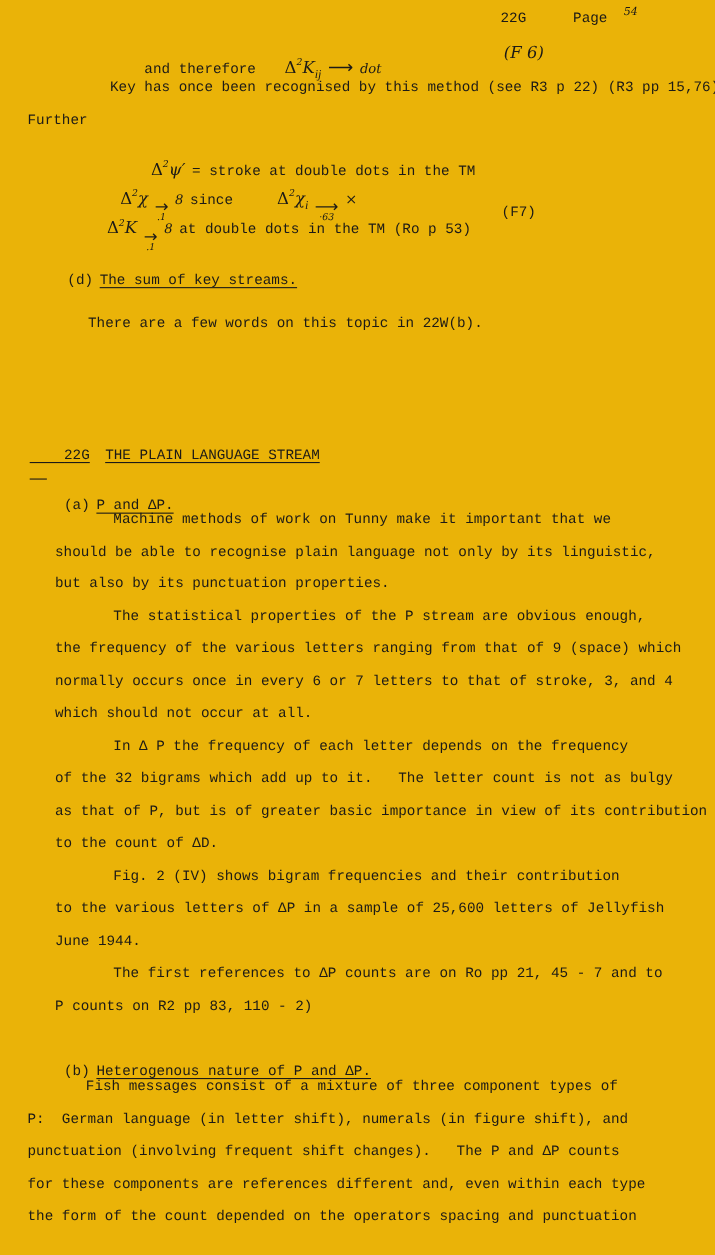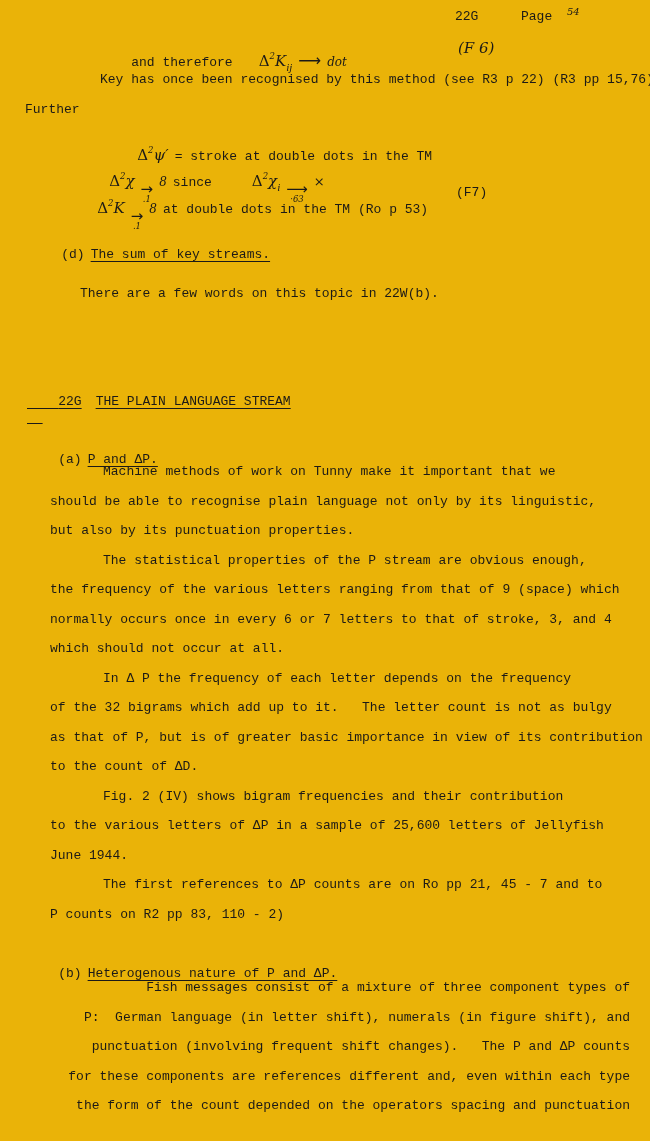--- a/index.html
+++ b/index.html
@@ -5,21 +5,21 @@
   html,body { margin:0; padding:0; background:#e8e8e4; }
   .page {
     position:relative; width:650px; height:1141px; margin:0 auto;
     background:#eab308; color:#1c1a17; overflow:hidden;
     font-family:"Liberation Mono","DejaVu Sans Mono",monospace;
     font-size:13px;
   }
   .abs { position:absolute; }
   .t { white-space:pre; }
   .line { height:29.5px; white-space:pre; }
-  .line-b { height:29.6px; white-space:pre;text-align:right; }
+  .line-b { height:29.6px; white-space:pre; }
   .ind { padding-left:53px; }
   .u { text-decoration:underline; text-underline-offset:3px; text-decoration-thickness:1px; }
 
   
   .hw { font-family:"DejaVu Serif",serif; font-style:italic; }
   .hw-big { font-size:12px; }
 
   
   .eq { white-space:pre; }
   .sup { font-size:8.5px; vertical-align:7px; }
@@ -42,21 +42,21 @@
   #prelude-f6eq  { margin-left:26px; }
   #f6-tag        { top:39px;  left:458px; font-size:15px; }
   #key-line      { top:72px;  left:100px; }
   #further       { top:102px; left:25px; }
   #eq1           { top:130px; left:106px; }
   #eq2           { top:156px; left:78px; }
   #eq3           { top:183px; left:66px; }
   #f7-tag        { top:185px; left:456px; }
   #sec-d-head    { top:232px; left:30px; }
   #sec-d-body    { top:262px; left:80px;margin-top:24px; }
-  #sec-22g-head  { top:379px; left:27px; }
+  #sec-22g-head  { top:391px; left:27px; }
   #g22-title     { margin-left:14px; }
   #sec-a-head    { top:437px; left:27px; }
   #body-block    { top:464px; left:25px; width:605px;margin-left:25px; }
   #sec-b-head    { top:951px; left:27px; }
   #sec-b-body    { top:980px; left:25px; width:605px; }
   .head-label { margin-right:6px; }
   .eqword { margin-left:6px; }
   .eqword-r { margin-right:6px; }
 </style>
 </head>

